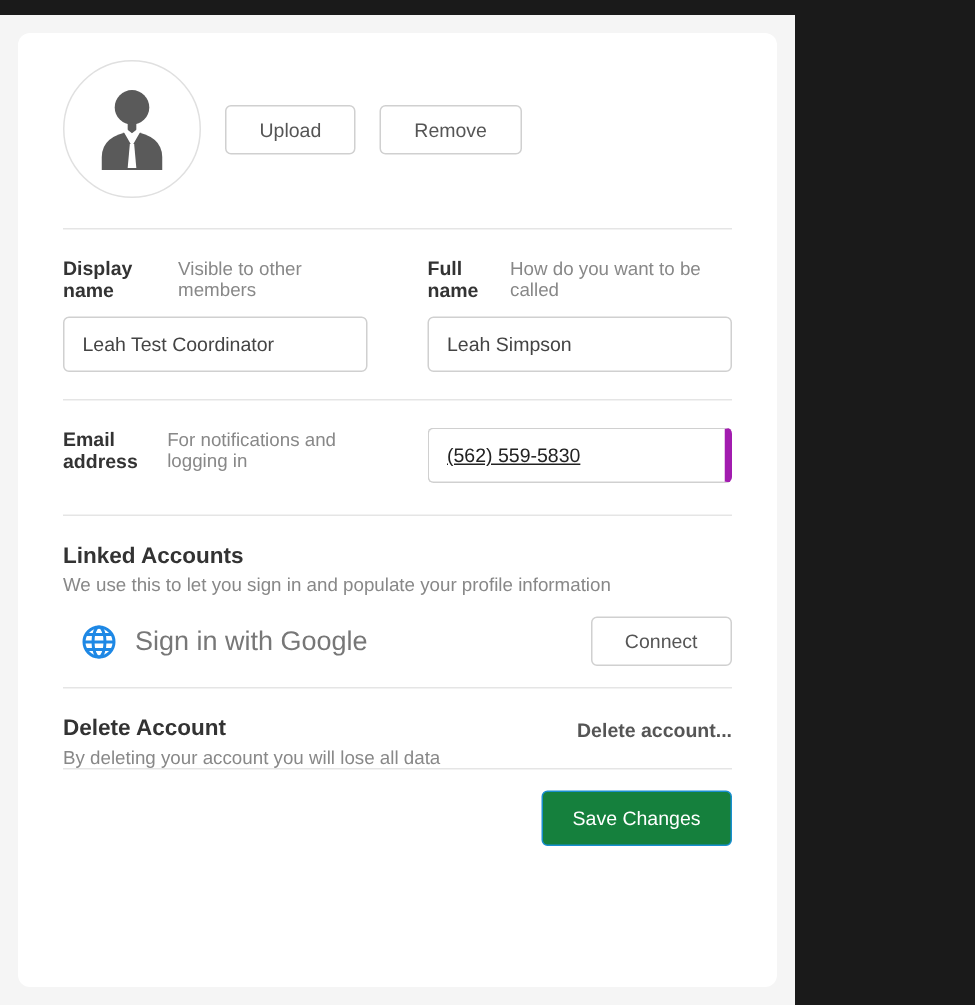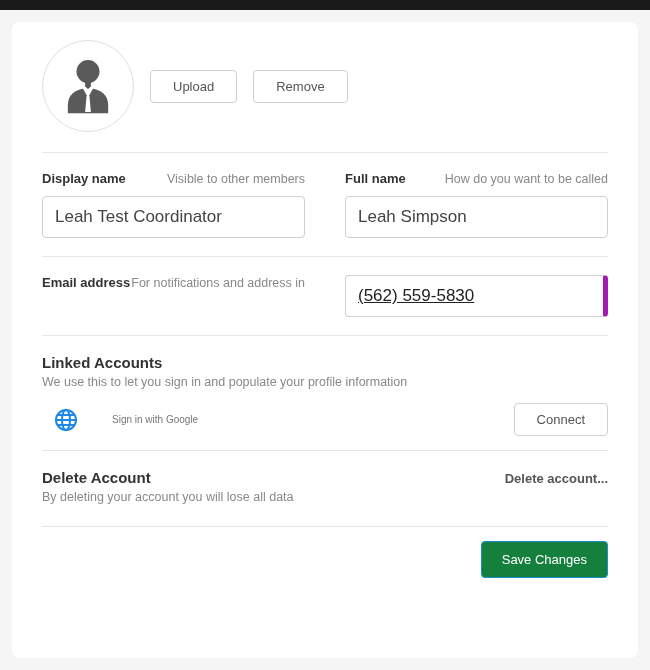--- a/index.html
+++ b/index.html
@@ -5,21 +5,21 @@
     * { box-sizing: border-box; margin: 0; padding: 0; }
     body {
       font-family: 'Segoe UI', Arial, sans-serif;
       background: #1a1a1a;
       width: 650px;
       height: 670px;
       overflow: hidden;
     }
     .page-wrap {
       background: #f5f5f5;
-      width: 650px;
+      width: 530px;
       height: 660px;
       margin-top: 10px;
       padding: 12px;
     }
     .card {
       background: #fff;
       border-radius: 8px;
       padding: 18px 30px 20px 30px;
       height: 100%;
     }
@@ -71,21 +71,21 @@
     }
     .field-hint {
       font-size: 12.5px;
       color: #888;
     }
     .text-input {
       width: 100%;
       border: 1px solid #d0d0d0;
       border-radius: 4px;
       padding: 10px 12px;
-      font-size: 17px;
+      font-size: 13px;
       color: #444;
       outline: none;
     }
     .text-input.focus {
       color: #222;
     }
     .section {
       padding: 18px 0 14px 0;
       border-bottom: 1px solid #e5e5e5;
     }
@@ -105,26 +105,26 @@
       align-items: center;
       justify-content: space-between;
     }
     .linked-left {
       display: flex;
       align-items: center;
       gap: 12px;
       padding-left: 12px;
     }
     .linked-left svg { width: 24px; height: 24px; }
-    .linked-text { font-size: 10px; color: #777; margin-left: 22px; }
+    .linked-text { font-size: 18px; color: #777; }
     .delete-row {
       display: flex;
       justify-content: flex-end;
       align-items: flex-start;
-      padding: 18px 0 22px 0;
+      padding: 18px 0 0 0;
       border-bottom: 1px solid #e5e5e5;
     }
     .delete-left { flex: 1; }
     .delete-link {
       font-size: 13px;
       font-weight: 700;
       color: #555;
       cursor: pointer;
       padding-top: 2px;
     }
@@ -182,21 +182,21 @@
           <span class="field-hint">How do you want to be called</span>
         </div>
         <input type="text" class="text-input" value="Leah Simpson" style="">
       </div>
     </div>
 
     <div class="form-row">
       <div class="form-col">
         <div class="label-row">
           <span class="field-label">Email address</span>
-          <span class="field-hint">For notifications and address in</span>
+          <span class="field-hint">For notifications and logging in</span>
         </div>
       </div>
       <div class="form-col">
         <input type="text" class="text-input focus cursor-caret" value="(562) 559-5830" style="">
       </div>
     </div>
 
     <div class="section">
       <div class="section-title">Linked Accounts</div>
       <div class="section-desc">We use this to let you sign in and populate your profile information</div>

